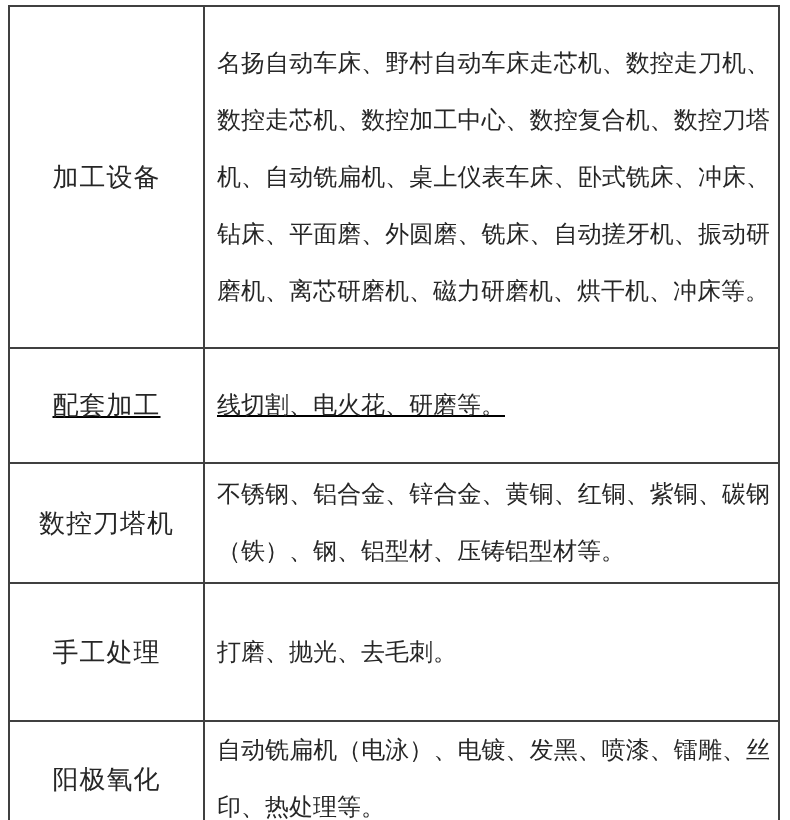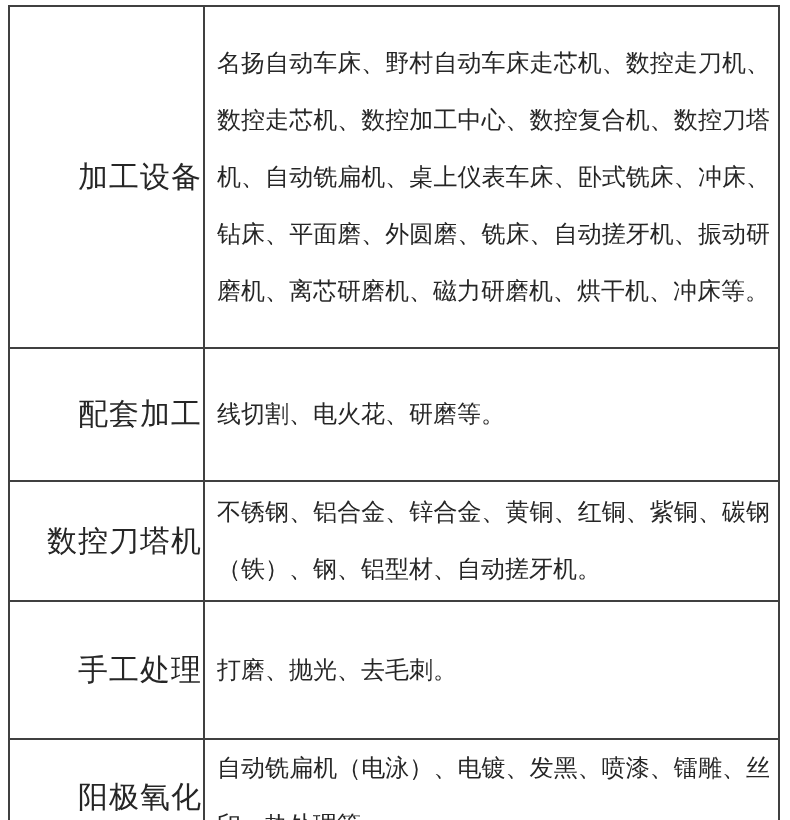--- a/index.html
+++ b/index.html
@@ -29,32 +29,32 @@
     border-collapse: collapse;
     table-layout: fixed;
   }
   table.spec-table td {
     border: 2px solid var(--border-color);
     vertical-align: middle;
     color: var(--text-color);
   }
   col.label-col { width: 195px; }
   td.label-cell {
-    text-align: right;
-    font-size: 30px;
+    text-align: center;
+    font-size: 26px;
     letter-spacing: 1px;
   }
   td.content-cell {
     font-size: 24px;
     line-height: 57px;
     text-align: justify;
     padding: 0 8px 0 12px;
   }
   tr.row-equipment   { height: 342px; }
-  tr.row-support     { height: 133px; }
+  tr.row-support     { height: 115px; text-decoration: underline; }
   tr.row-materials   { height: 120px; }
   tr.row-manual      { height: 138px; }
   tr.row-surface     { height: 112px; }
 </style>
 </head>
 <body>
 
 <table class="spec-table">
   <colgroup>
     <col class="label-col">
@@ -64,21 +64,21 @@
     <tr class="row-equipment">
       <td class="label-cell">加工设备</td>
       <td class="content-cell">名扬自动车床、野村自动车床走芯机、数控走刀机、数控走芯机、数控加工中心、数控复合机、数控刀塔机、自动铣扁机、桌上仪表车床、卧式铣床、冲床、钻床、平面磨、外圆磨、铣床、自动搓牙机、振动研磨机、离芯研磨机、磁力研磨机、烘干机、冲床等。</td>
     </tr>
     <tr class="row-support">
       <td class="label-cell">配套加工</td>
       <td class="content-cell">线切割、电火花、研磨等。</td>
     </tr>
     <tr class="row-materials">
       <td class="label-cell">数控刀塔机</td>
-      <td class="content-cell">不锈钢、铝合金、锌合金、黄铜、红铜、紫铜、碳钢（铁）、钢、铝型材、自动搓牙机。</td>
+      <td class="content-cell">不锈钢、铝合金、锌合金、黄铜、红铜、紫铜、碳钢（铁）、钢、铝型材、压铸铝型材等。</td>
     </tr>
     <tr class="row-manual">
       <td class="label-cell">手工处理</td>
       <td class="content-cell">打磨、抛光、去毛刺。</td>
     </tr>
     <tr class="row-surface">
       <td class="label-cell">阳极氧化</td>
       <td class="content-cell">自动铣扁机（电泳）、电镀、发黑、喷漆、镭雕、丝印、热处理等。</td>
     </tr>
   </tbody>

